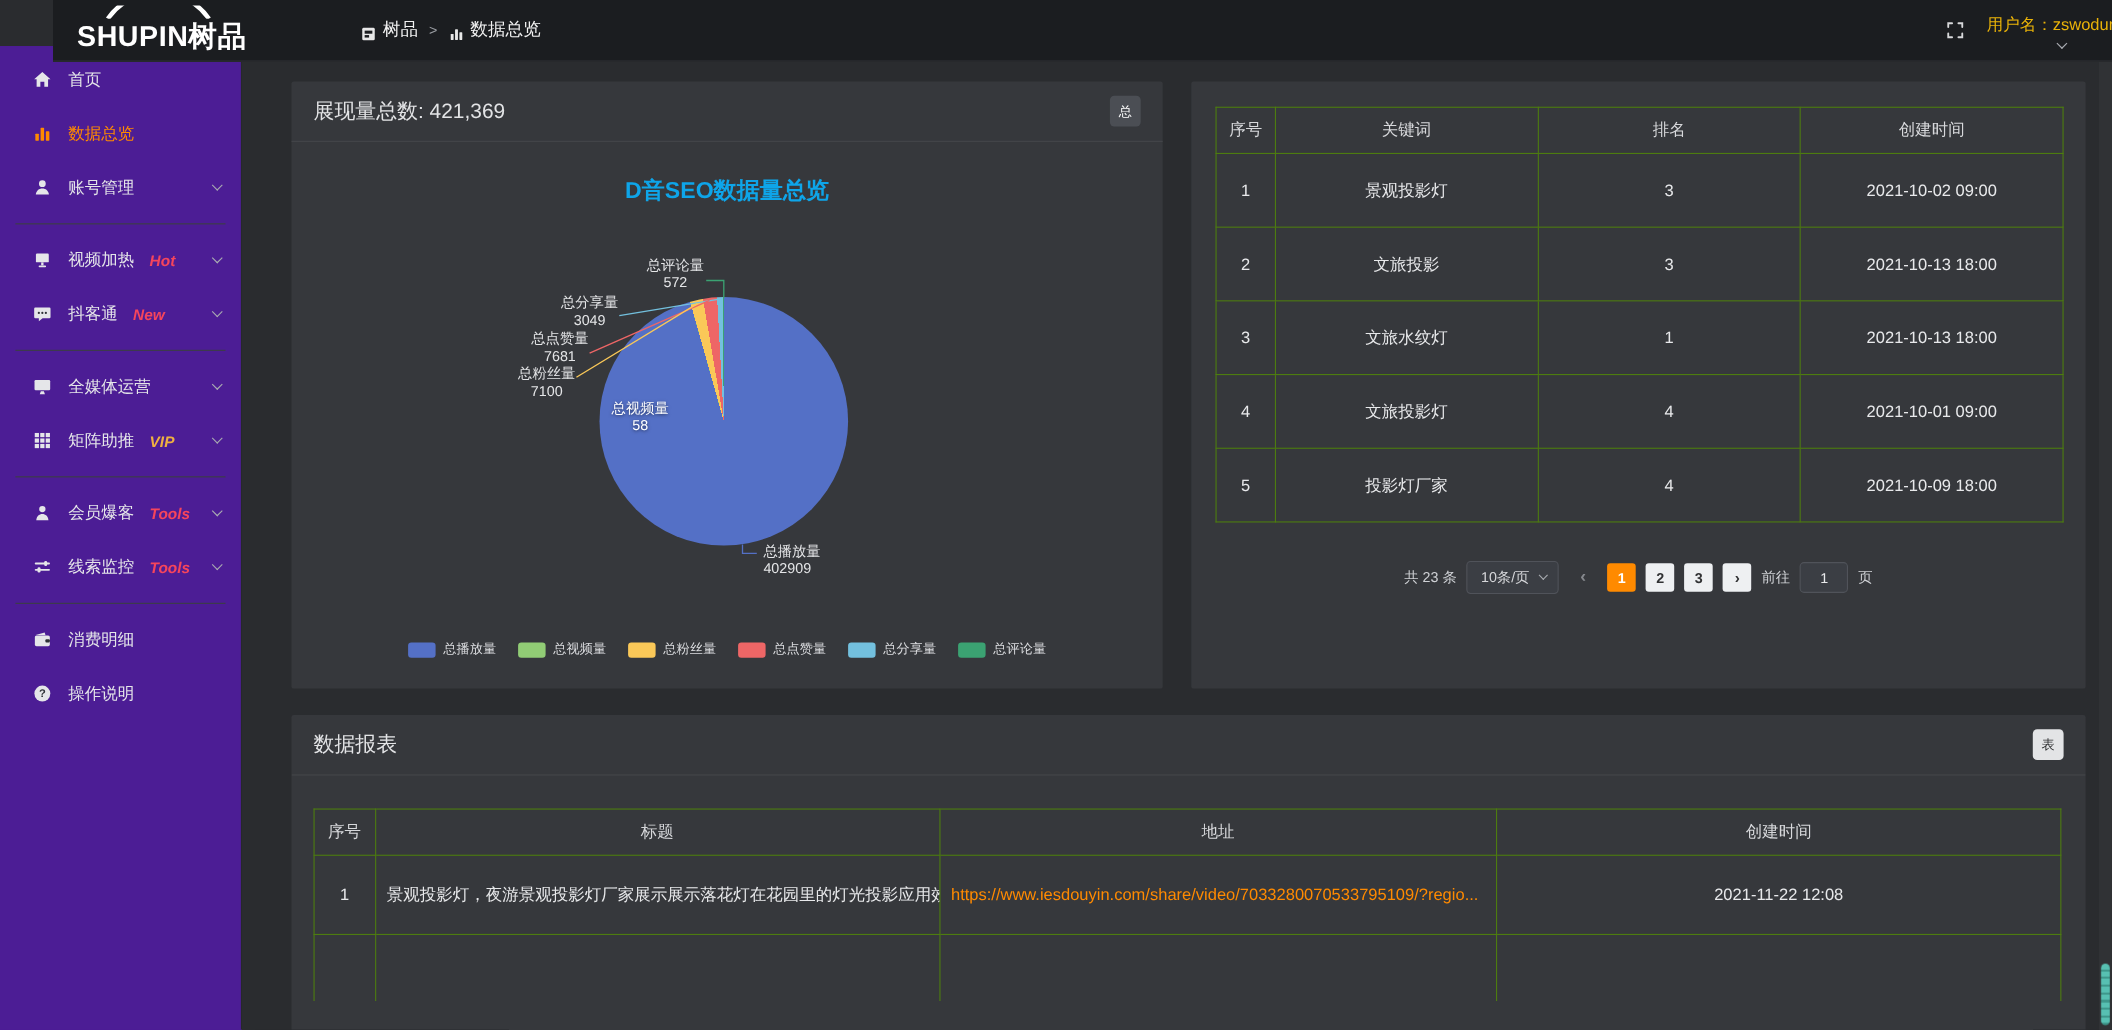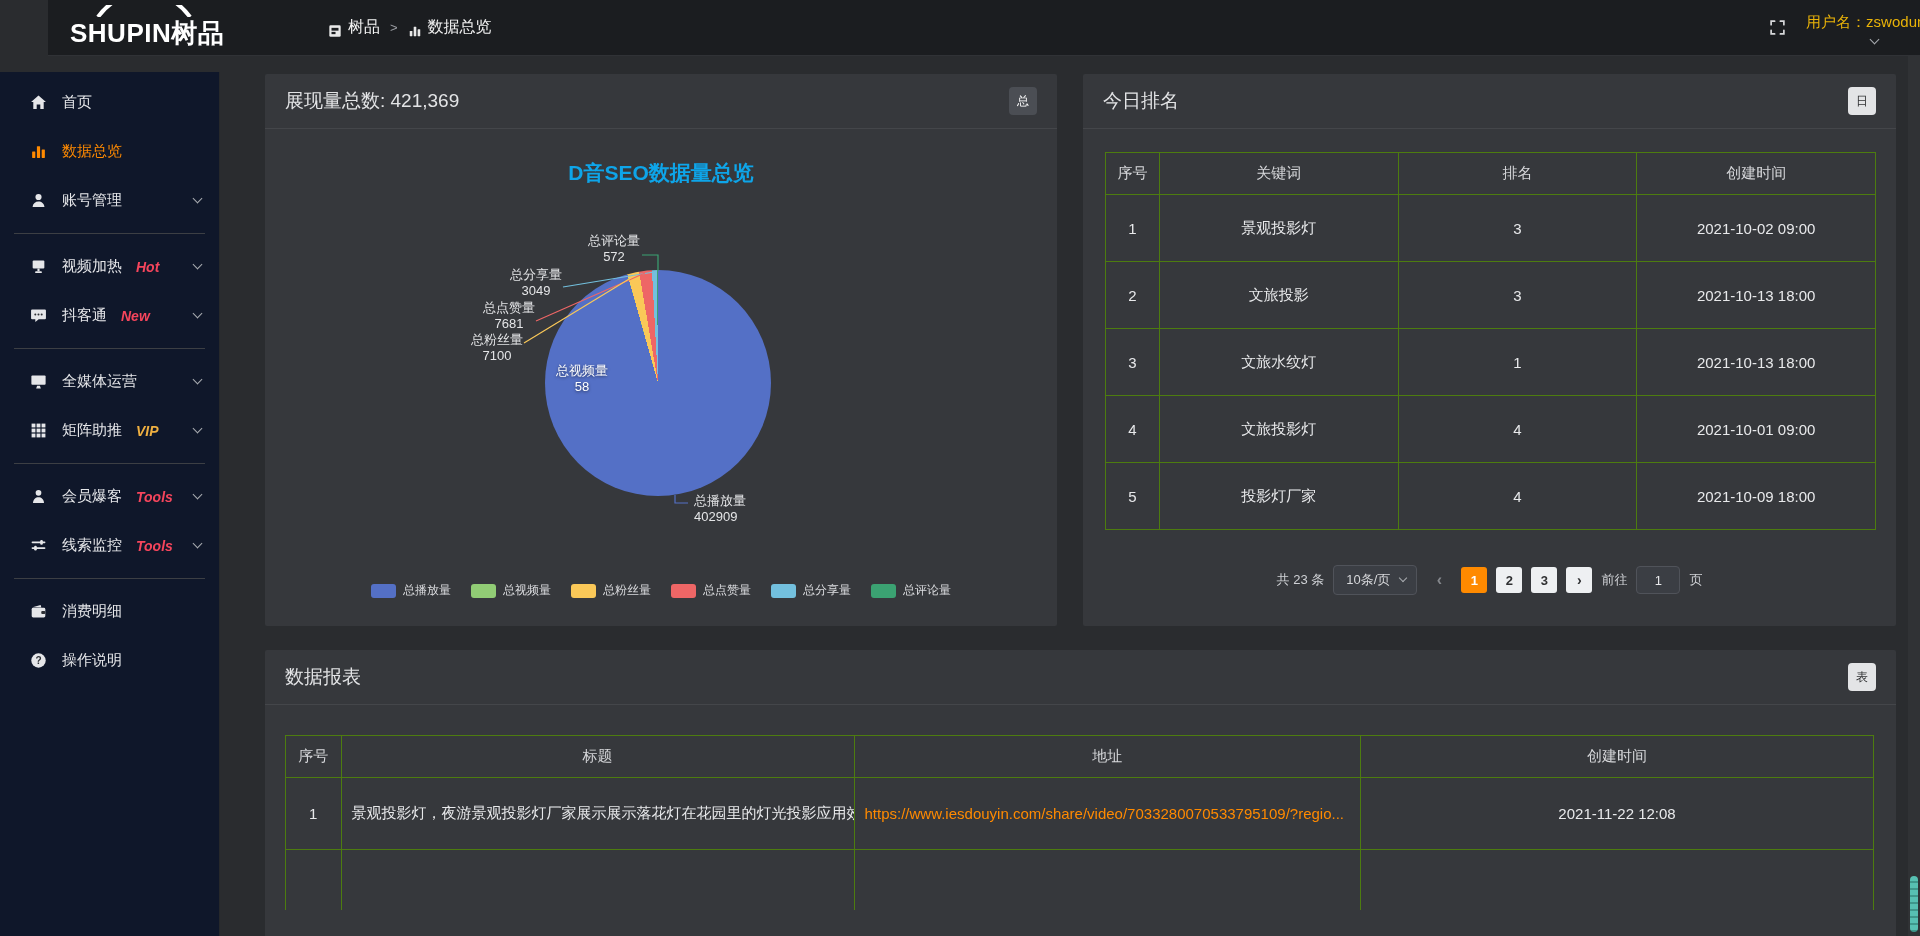--- a/index.html
+++ b/index.html
@@ -16,21 +16,21 @@
   .bc-item { display:flex; align-items:flex-end; gap:6px; cursor:pointer; }
   .bc-icon svg { width:14px; height:14px; fill:#e8e8e8; display:block; }
   .bc-sep { color:#9a9da2; font-size:13px; }
   .topbar-right { margin-left:auto; display:flex; align-items:center; gap:20px; padding-right:26px; }
   .fs-icon svg { width:17px; height:17px; display:block; }
   .username { display:flex; align-items:center; gap:8px; font-size:15px; color:#eab308; cursor:pointer;flex-direction:column; }
   .chev { width:7px; height:7px; border-right:1.6px solid #a9acb1; border-bottom:1.6px solid #a9acb1;
           transform:rotate(45deg); display:inline-block; margin-top:-4px; }
 
   
-  .sidebar { position:fixed; top:72px; left:0; width:220px; bottom:0; background:#0f172a;
+  .sidebar { position:fixed; top:42px; left:0; width:220px; bottom:0; background:#4c1d95;
              border-right:1px solid #26282b; padding-top:6px; z-index:10; }
   .side-item { height:49px; display:flex; align-items:center; padding:0 16px 0 28px; gap:14px;
                font-size:15px; color:#e5e6e9; cursor:pointer; position:relative; }
   .side-item .ico { width:20px; display:flex; justify-content:center; }
   .side-item .ico svg { width:17px; height:17px; fill:currentColor; display:block; }
   .side-item.active { color:#ff8a00; }
   .side-item .badge { font-size:14px; font-weight:700; font-style:italic; }
   .side-item .chev { position:absolute; right:18px; }
   .side-div { height:1px; background:#3c3f44; margin:8px 14px; }
 
@@ -353,24 +353,20 @@
             </div>
             <div class="legend-item">
               <span class="swatch" style="background:#3ba272"></span>
               <span>总评论量</span>
             </div>
           </div>
       </div>
     </section>
 
     <section class="panel right-panel">
-      <div class="panel-header">
-        <span class="panel-title">今日排名</span>
-        <button class="sq-btn light">日</button>
-      </div>
       <table class="grid">
         <colgroup>
             <col style="width:7%">
             <col style="width:31%">
             <col style="width:31%">
             <col style="width:31%">
           </colgroup>
         <thead>
             <tr id="rank-head">
               <th>序号</th>

